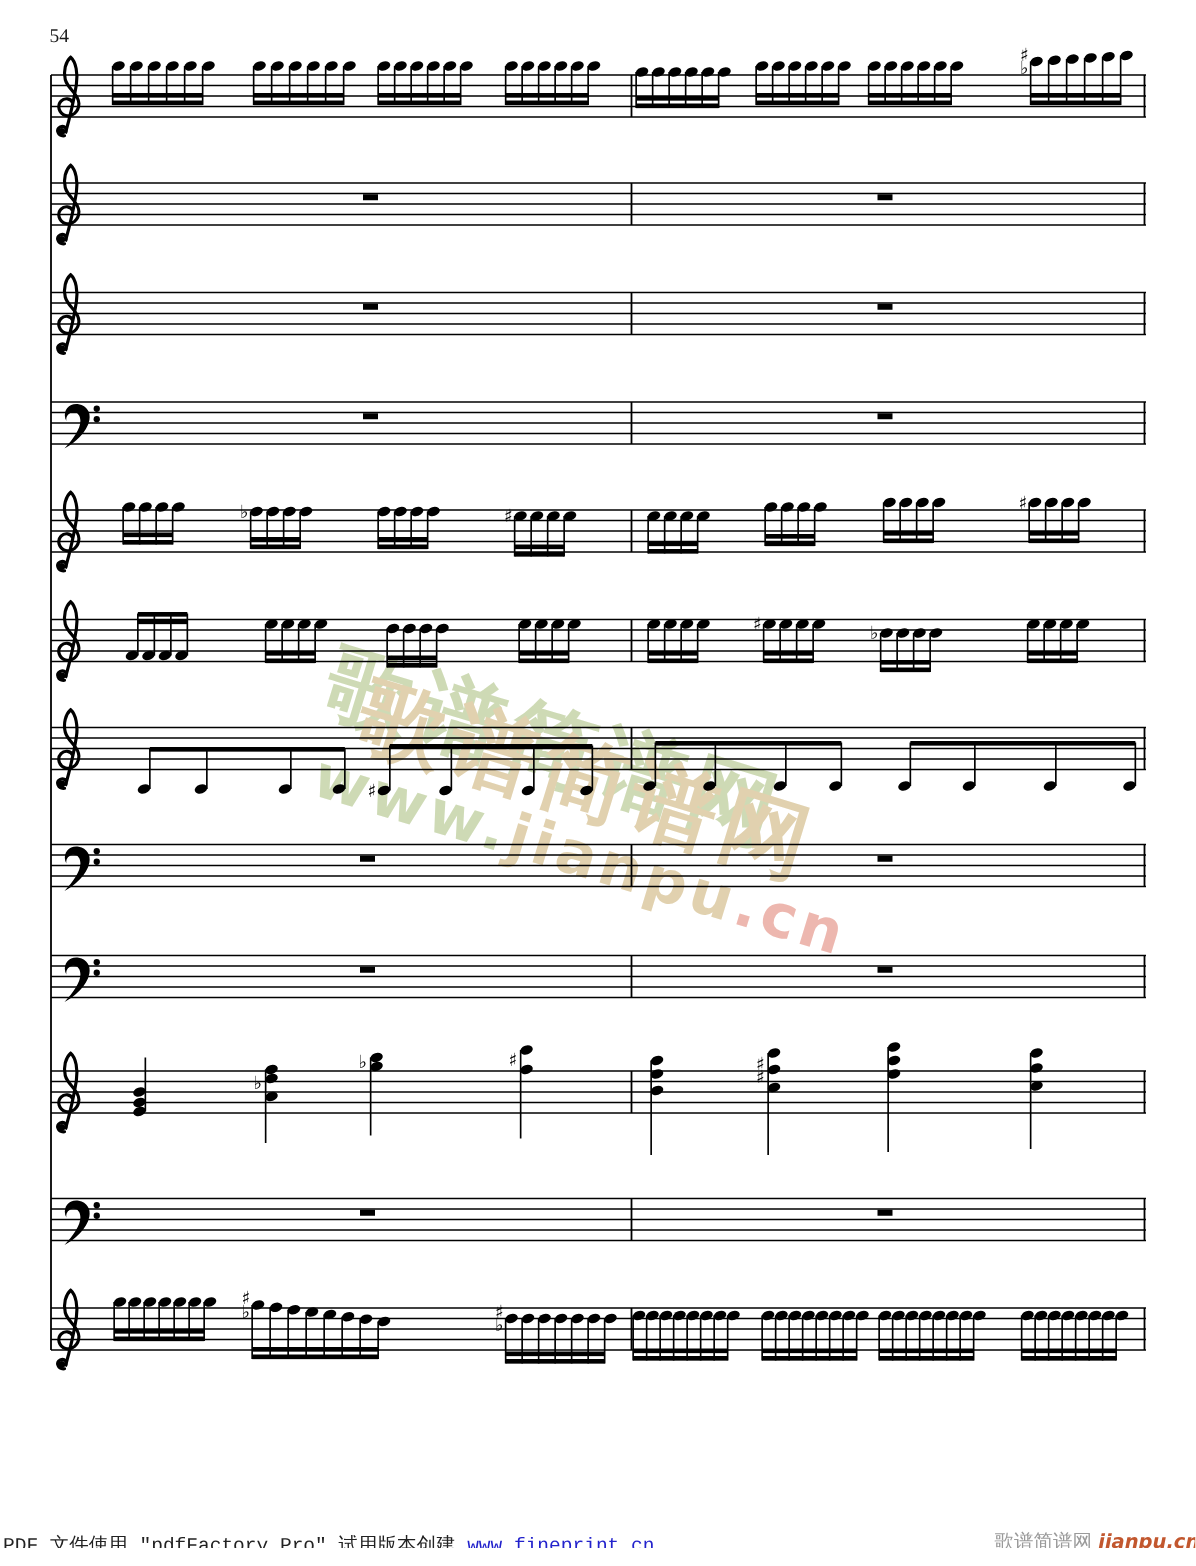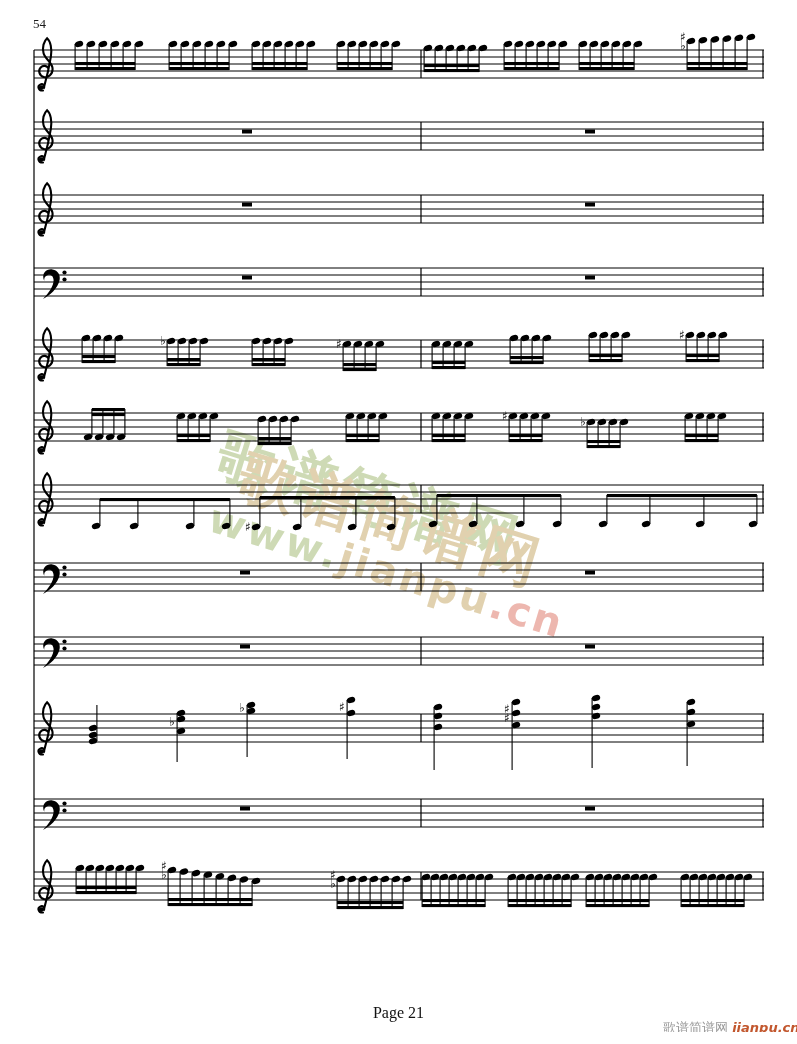--- a/index.html
+++ b/index.html
@@ -660,19 +660,21 @@
   <div class="watermark">
     <div class="wm-title">
       <span class="wm-title-shadow" style="color: rgb(219, 200, 158);">歌谱简谱网</span>
       <span style="color: rgb(196, 211, 166);">歌谱简谱网</span>
     </div>
     <div class="wm-url">
       <span style="color: rgb(196, 211, 166);">www.</span><span style="color: rgb(219, 200, 158);">jianpu</span><span style="color: rgb(234, 168, 158);">.cn</span>
     </div>
   </div>
 
-  <div class="page-label">Page 21</div>
 
+  <div class="footer-left">
+    <span>PDF 文件使用 ″pdfFactory Pro″ 试用版本创建 </span><a style="color: rgb(34, 34, 204);">www.fineprint.cn</a>
+  </div>
 
   <div class="footer-right">
     <span class="site-name" style="color: rgb(154, 154, 154);">歌谱简谱网 </span><span class="site-url" style="color: rgb(194, 87, 46);">jianpu.cn</span>
   </div>
 </div>
 
 </body></html>

